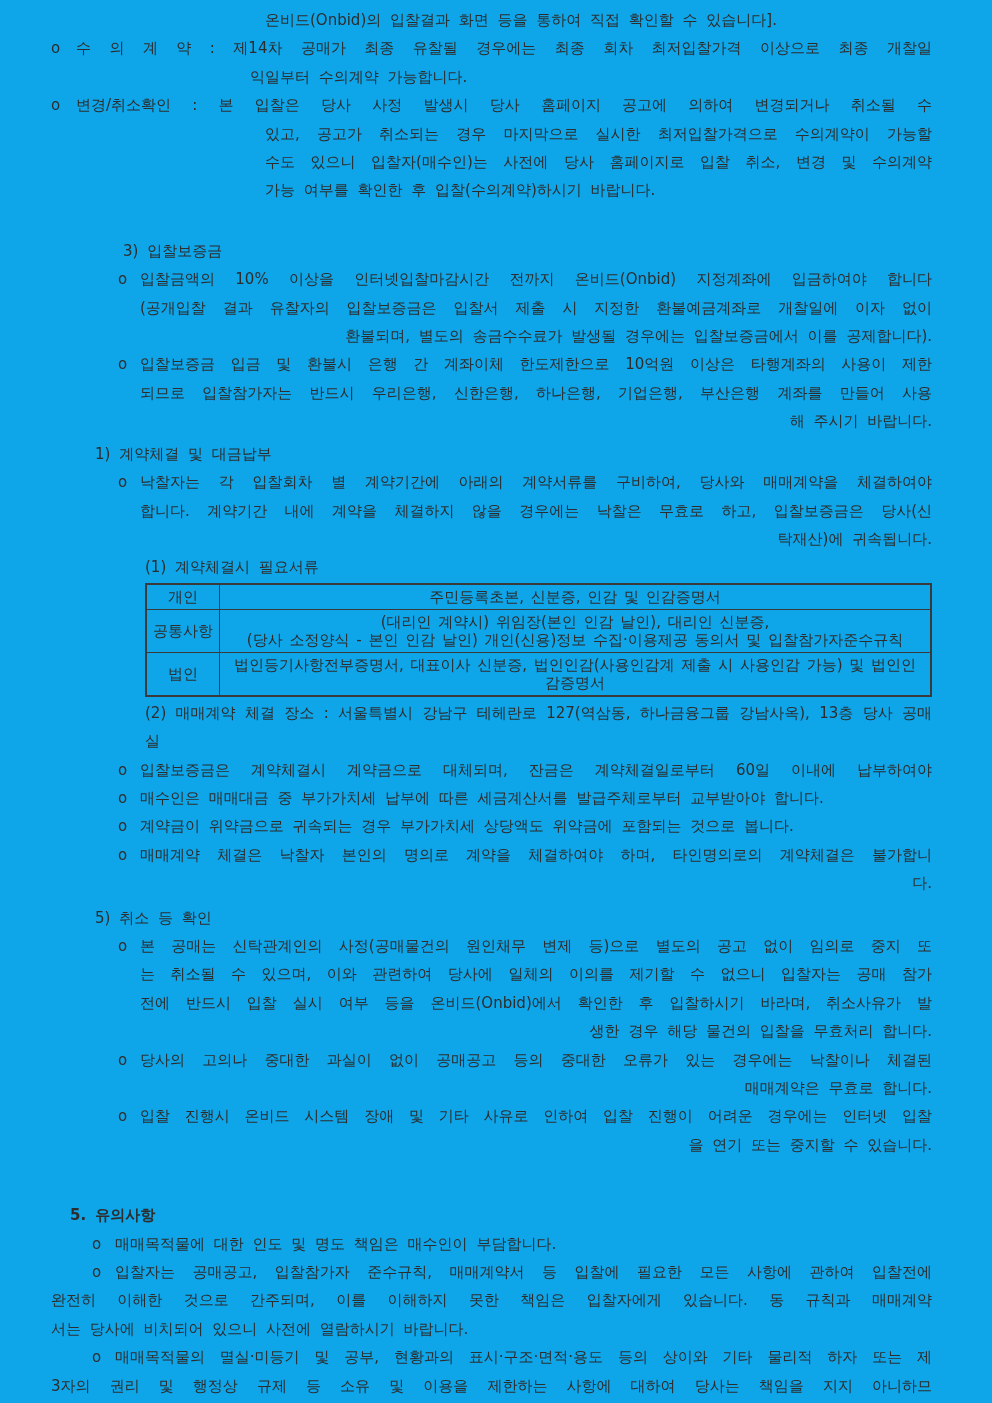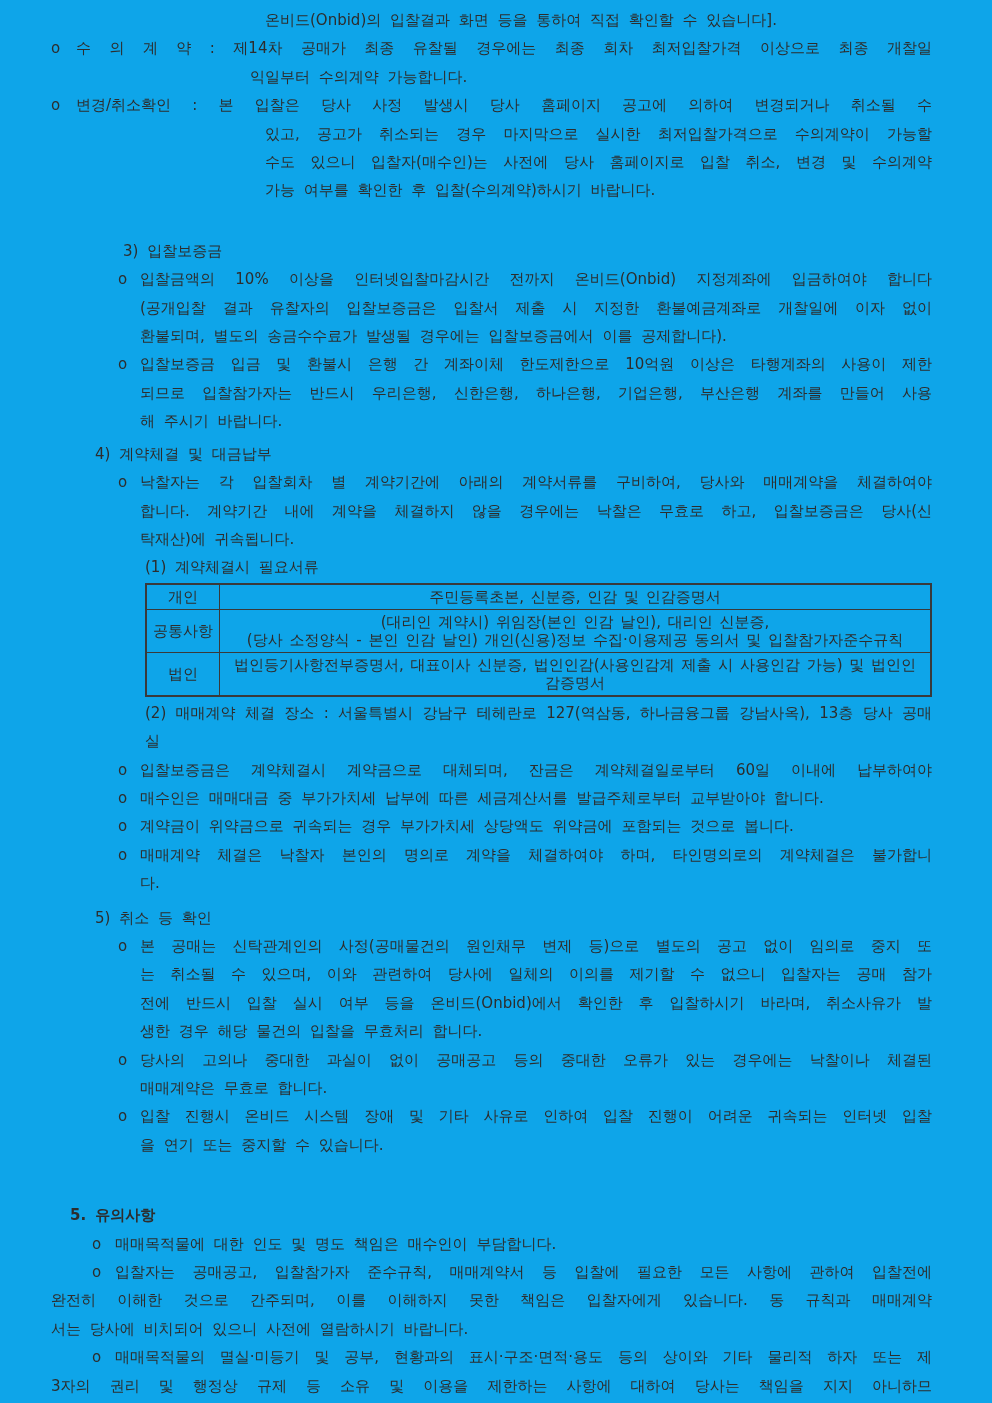--- a/index.html
+++ b/index.html
@@ -21,21 +21,21 @@
   .bold { font-weight:bold; }
   .mk  { display:inline-block; }
   .mk25 { width:25px; }
   .mk22 { width:22px; }
   .mk23 { width:23px; }
   .i70  { padding-left:70px; }
   .i92  { padding-left:92px; }
   .i95  { padding-left:95px; }
   .i115 { padding-left:51px; }
   .i118 { padding-left:118px; }
-  .i140 { padding-left:140px; }
+  .i140 { padding-left:140px;text-align:right; }
   .i145 { padding-left:145px; }
   .i250 { padding-left:250px; }
   .i265 { padding-left:265px; }
   .mt32 { margin-top:32px;margin-left:28px; }
   .mt4  { margin-top:4px; }
   .mt6  { margin-top:6px; }
   .mt42 { margin-top:42px; }
   .reqtable {
     border-collapse:collapse;
     margin:1px 0 2px 145px;
@@ -67,21 +67,21 @@
   <div class="ln i95 mt32">3) 입찰보증금</div>
 
   <div class="ln j i118"><span class="mk mk22">o</span><span>입찰금액의 10% 이상을 인터넷입찰마감시간 전까지 온비드(Onbid) 지정계좌에 입금하여야 합니다</span></div>
   <div class="ln j i140">(공개입찰 결과 유찰자의 입찰보증금은 입찰서 제출 시 지정한 환불예금계좌로 개찰일에 이자 없이</div>
   <div class="ln i140">환불되며, 별도의 송금수수료가 발생될 경우에는 입찰보증금에서 이를 공제합니다).</div>
 
   <div class="ln j i118"><span class="mk mk22">o</span><span>입찰보증금 입금 및 환불시 은행 간 계좌이체 한도제한으로 10억원 이상은 타행계좌의 사용이 제한</span></div>
   <div class="ln j i140">되므로 입찰참가자는 반드시 우리은행, 신한은행, 하나은행, 기업은행, 부산은행 계좌를 만들어 사용</div>
   <div class="ln i140">해 주시기 바랍니다.</div>
 
-  <div class="ln i95 mt4">4) 계약체결 및 대금납부</div>
+  <div class="ln i95 mt4">1) 계약체결 및 대금납부</div>
 
   <div class="ln j i118"><span class="mk mk22">o</span><span>낙찰자는 각 입찰회차 별 계약기간에 아래의 계약서류를 구비하여, 당사와 매매계약을 체결하여야</span></div>
   <div class="ln j i140">합니다. 계약기간 내에 계약을 체결하지 않을 경우에는 낙찰은 무효로 하고, 입찰보증금은 당사(신</div>
   <div class="ln i140">탁재산)에 귀속됩니다.</div>
 
   <div class="ln i145">(1) 계약체결시 필요서류</div>
 
   <table class="reqtable">
     <tbody>
         <tr>
@@ -116,21 +116,21 @@
   <div class="ln i95 mt6">5) 취소 등 확인</div>
 
   <div class="ln j i118"><span class="mk mk22">o</span><span>본 공매는 신탁관계인의 사정(공매물건의 원인채무 변제 등)으로 별도의 공고 없이 임의로 중지 또</span></div>
   <div class="ln j i140">는 취소될 수 있으며, 이와 관련하여 당사에 일체의 이의를 제기할 수 없으니 입찰자는 공매 참가</div>
   <div class="ln j i140">전에 반드시 입찰 실시 여부 등을 온비드(Onbid)에서 확인한 후 입찰하시기 바라며, 취소사유가 발</div>
   <div class="ln i140">생한 경우 해당 물건의 입찰을 무효처리 합니다.</div>
 
   <div class="ln j i118"><span class="mk mk22">o</span><span>당사의 고의나 중대한 과실이 없이 공매공고 등의 중대한 오류가 있는 경우에는 낙찰이나 체결된</span></div>
   <div class="ln i140">매매계약은 무효로 합니다.</div>
 
-  <div class="ln j i118"><span class="mk mk22">o</span><span>입찰 진행시 온비드 시스템 장애 및 기타 사유로 인하여 입찰 진행이 어려운 귀속되는 인터넷 입찰</span></div>
+  <div class="ln j i118"><span class="mk mk22">o</span><span>입찰 진행시 온비드 시스템 장애 및 기타 사유로 인하여 입찰 진행이 어려운 경우에는 인터넷 입찰</span></div>
   <div class="ln i140">을 연기 또는 중지할 수 있습니다.</div>
 
   <div class="ln i70 mt42 bold">5. 유의사항</div>
 
   <div class="ln i92"><span class="mk mk23">o</span><span>매매목적물에 대한 인도 및 명도 책임은 매수인이 부담합니다.</span></div>
 
   <div class="ln j i92"><span class="mk mk23">o</span><span>입찰자는 공매공고, 입찰참가자 준수규칙, 매매계약서 등 입찰에 필요한 모든 사항에 관하여 입찰전에</span></div>
   <div class="ln j i115">완전히 이해한 것으로 간주되며, 이를 이해하지 못한 책임은 입찰자에게 있습니다. 동 규칙과 매매계약</div>
   <div class="ln i115">서는 당사에 비치되어 있으니 사전에 열람하시기 바랍니다.</div>
 

